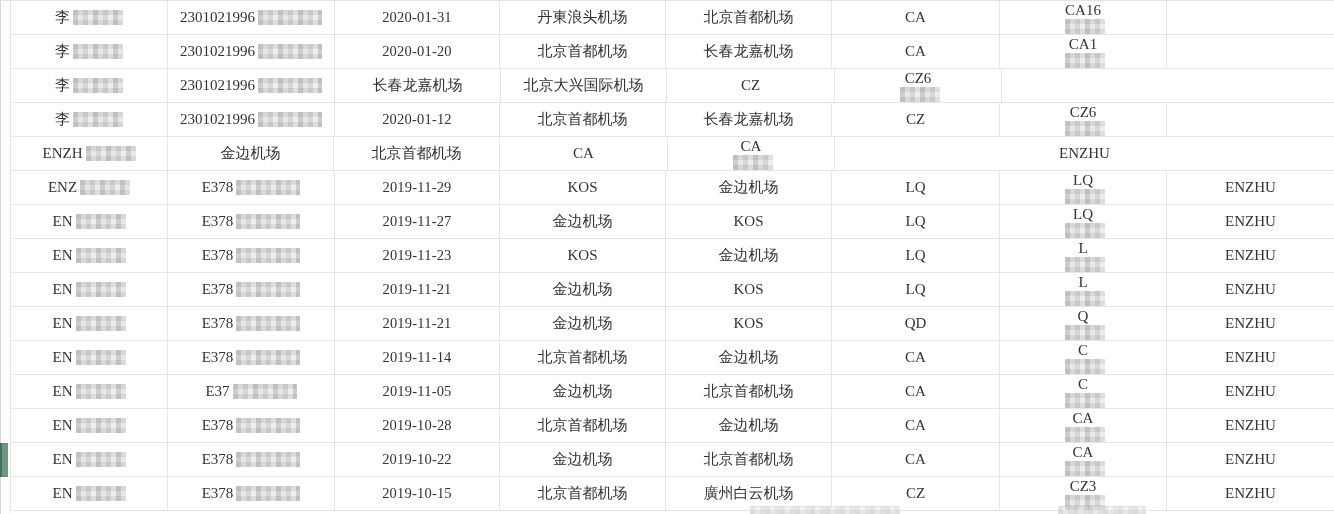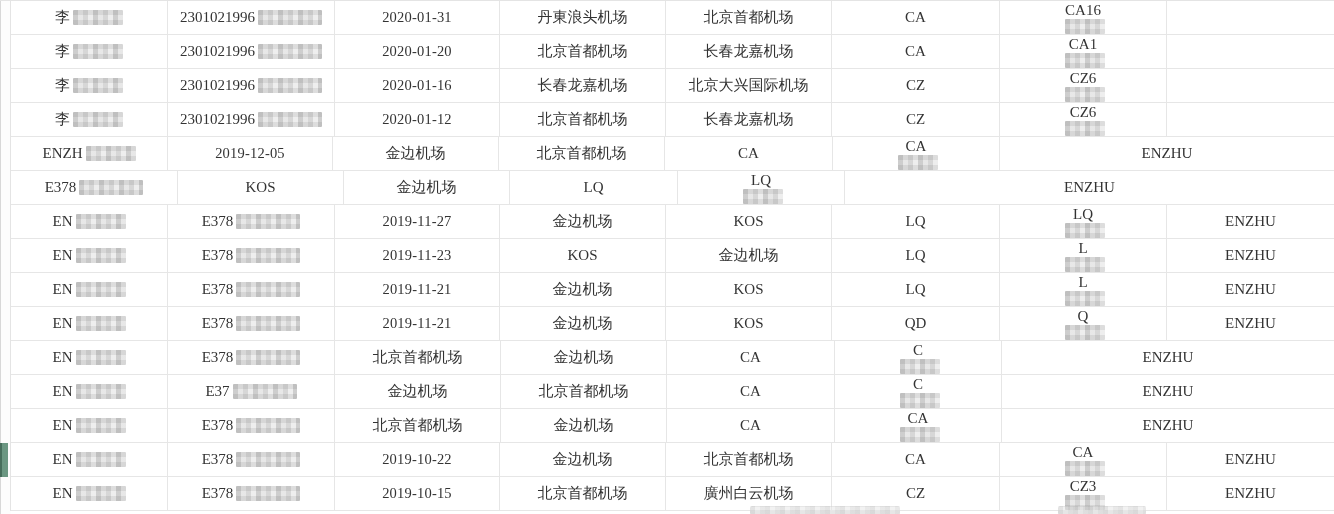--- a/index.html
+++ b/index.html
@@ -107,23 +107,20 @@
   </div>
       <div class="row">
     <div class="cell c-name">
           <span class="vis v-name">李</span>
           <span class="mosaic m-name"></span>
         </div>
     <div class="cell c-id">
           <span class="vis v-id">2301021996</span>
           <span class="mosaic m-id"></span>
         </div>
-    <div class="cell c-date">
-          <span class="vis v-date">2020-01-16</span>
-        </div>
     <div class="cell c-from">
           <span class="vis v-from">长春龙嘉机场</span>
         </div>
     <div class="cell c-to">
           <span class="vis v-to">北京大兴国际机场</span>
         </div>
     <div class="cell c-airline">
           <span class="vis v-airline">CZ</span>
         </div>
     <div class="cell c-flight">
@@ -161,44 +158,48 @@
         </div>
     <div class="cell c-remark">
           <span class="vis v-remark"></span>
         </div>
   </div>
       <div class="row">
     <div class="cell c-name">
           <span class="vis v-name">ENZH</span>
           <span class="mosaic m-name"></span>
         </div>
-    <div class="cell c-date">
-          <span class="vis v-date">2019-12-05</span>
-        </div>
     <div class="cell c-from">
           <span class="vis v-from">金边机场</span>
         </div>
     <div class="cell c-to">
           <span class="vis v-to">北京首都机场</span>
         </div>
     <div class="cell c-airline">
           <span class="vis v-airline">CA</span>
         </div>
     <div class="cell c-flight">
           <span class="vis v-flight">CA</span>
           <span class="mosaic m-flight"></span>
         </div>
     <div class="cell c-remark">
           <span class="vis v-remark">ENZHU</span>
         </div>
   </div>
       <div class="row">
-    <div class="cell c-id">
-          <span class="vis v-id">E378</span>
-          <span class="mosaic m-id"></span>
+    <div class="cell c-name">
+          <span class="vis v-name">ENZ</span>
+          <span class="mosaic m-name"></span>
+        </div>
+    <div class="cell c-id">
+          <span class="vis v-id">E378</span>
+          <span class="mosaic m-id"></span>
+        </div>
+    <div class="cell c-date">
+          <span class="vis v-date">2019-11-29</span>
         </div>
     <div class="cell c-from">
           <span class="vis v-from">KOS</span>
         </div>
     <div class="cell c-to">
           <span class="vis v-to">金边机场</span>
         </div>
     <div class="cell c-airline">
           <span class="vis v-airline">LQ</span>
         </div>
@@ -328,20 +329,23 @@
   </div>
       <div class="row">
     <div class="cell c-name">
           <span class="vis v-name">EN</span>
           <span class="mosaic m-name"></span>
         </div>
     <div class="cell c-id">
           <span class="vis v-id">E378</span>
           <span class="mosaic m-id"></span>
         </div>
+    <div class="cell c-date">
+          <span class="vis v-date">2019-11-14</span>
+        </div>
     <div class="cell c-from">
           <span class="vis v-from">北京首都机场</span>
         </div>
     <div class="cell c-to">
           <span class="vis v-to">金边机场</span>
         </div>
     <div class="cell c-airline">
           <span class="vis v-airline">CA</span>
         </div>
     <div class="cell c-flight">
@@ -354,20 +358,23 @@
   </div>
       <div class="row">
     <div class="cell c-name">
           <span class="vis v-name">EN</span>
           <span class="mosaic m-name"></span>
         </div>
     <div class="cell c-id">
           <span class="vis v-id">E37</span>
           <span class="mosaic m-id"></span>
         </div>
+    <div class="cell c-date">
+          <span class="vis v-date">2019-11-05</span>
+        </div>
     <div class="cell c-from">
           <span class="vis v-from">金边机场</span>
         </div>
     <div class="cell c-to">
           <span class="vis v-to">北京首都机场</span>
         </div>
     <div class="cell c-airline">
           <span class="vis v-airline">CA</span>
         </div>
     <div class="cell c-flight">
@@ -379,20 +386,23 @@
         </div>
   </div>
       <div class="row">
     <div class="cell c-name">
           <span class="vis v-name">EN</span>
           <span class="mosaic m-name"></span>
         </div>
     <div class="cell c-id">
           <span class="vis v-id">E378</span>
           <span class="mosaic m-id"></span>
+        </div>
+    <div class="cell c-date">
+          <span class="vis v-date">2019-10-28</span>
         </div>
     <div class="cell c-from">
           <span class="vis v-from">北京首都机场</span>
         </div>
     <div class="cell c-to">
           <span class="vis v-to">金边机场</span>
         </div>
     <div class="cell c-airline">
           <span class="vis v-airline">CA</span>
         </div>

